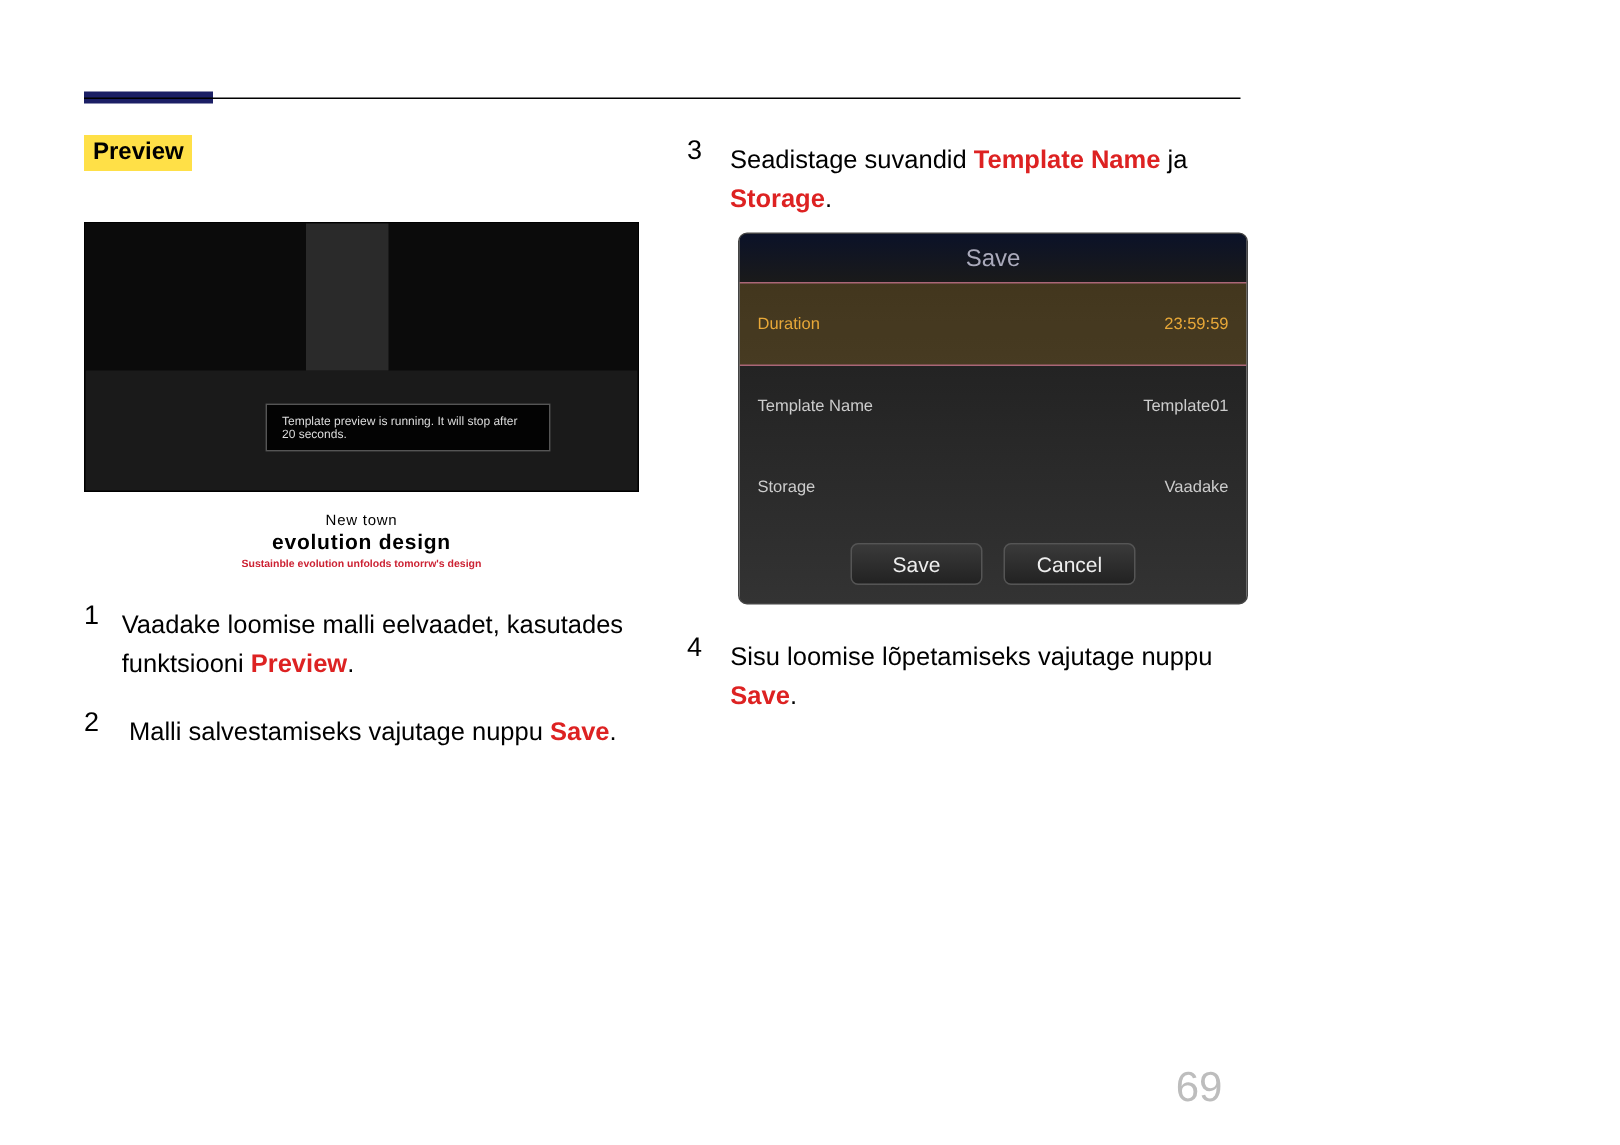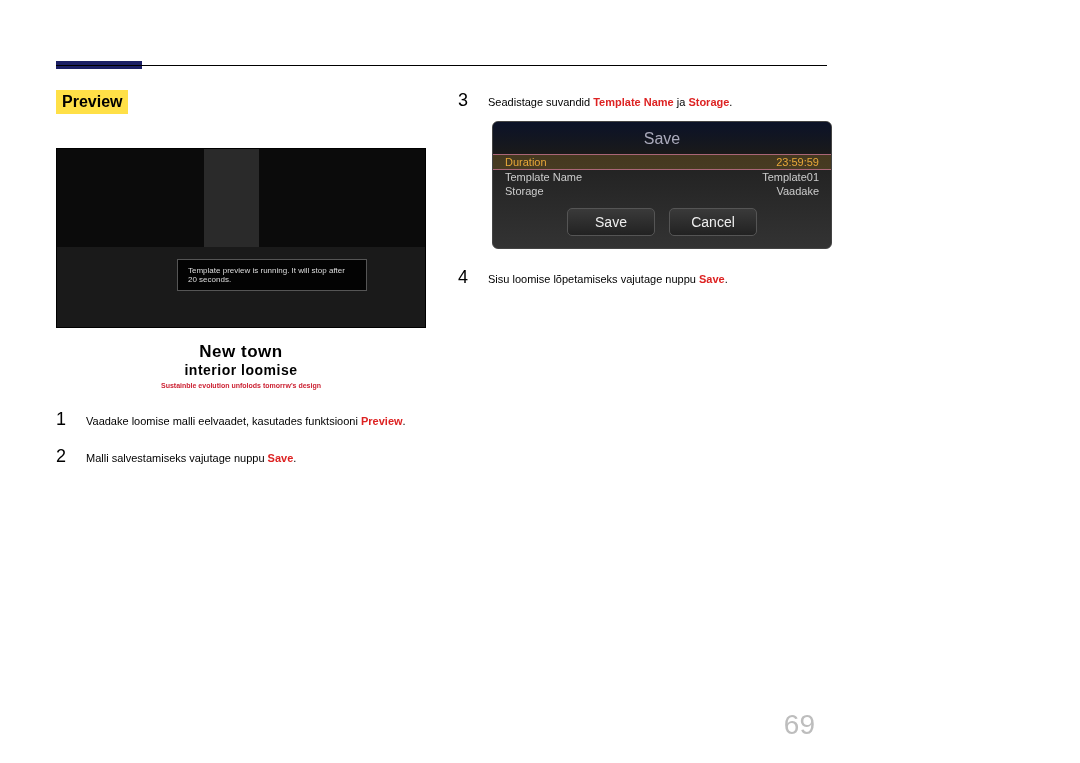--- a/index.html
+++ b/index.html
@@ -15,43 +15,43 @@
   }
   
   .monitor {
     width: 370px; height: 180px; background: #1a1a1a; border: 1px solid #000;
     display: flex; align-items: flex-end; justify-content: flex-start;
     margin-bottom: 14px; position: relative; margin-top: 18px;
   }
   .monitor .dark-area { position:absolute; top:0; left:0; right:0; height:55%; background:#0b0b0b; }
   .monitor .light-area { position:absolute; top:0; left:40%; width:15%; height:55%; background:#2a2a2a; }
   .monitor .tooltip {
-    position: absolute; bottom: 36px; left: 120px; background: rgba(0,0,0,.85); color:#ddd;
+    position: absolute; bottom: 26px; left: 120px; background: rgba(0,0,0,.85); color:#ddd;
     font-size: 8px; padding: 6px 10px; border:1px solid #555; width: 190px;
   }
   .preview-caption { text-align: center; width: 370px; }
-  .preview-caption .line1 { font-weight: bold; font-size: 17px; letter-spacing: 0.5px; }
+  .preview-caption .line1 { font-weight: normal; font-size: 10px; letter-spacing: 0.5px; }
   .preview-caption .line2 { font-weight: bold; font-size: 14px; letter-spacing: 0.5px; }
   .preview-caption .sub { font-size: 7px; color: #c23; margin-top: 4px; font-weight: bold; }
   .steps { margin-top: 20px; }
   .step { display: flex; gap: 14px; margin-bottom: 16px; align-items: flex-start; }
   .step .num { font-size: 18px; font-weight: 300; width: 16px; }
-  .step .txt { font-size: 11px; line-height: 1.5; padding-top: 4px; }
+  .step .txt { font-size: 17px; line-height: 1.5; padding-top: 4px; }
   .hl { color: #d22; font-weight: bold; }
   
   .save-dialog {
     width: 340px; border: 1px solid #444; border-radius: 6px; overflow: hidden;
     background: linear-gradient(#1a1a1a,#333); margin: 6px 0 18px 34px; color:#ddd;
     font-size: 11px;
   }
   .save-dialog .title {
     text-align: center; font-size: 16px; color:#aab; padding: 8px 0 6px;
     background: linear-gradient(#0b1228,#1a1a1a);
   }
-  .save-dialog .row { display: flex; justify-content: space-between; padding: 1px 12px; }
+  .save-dialog .row { display: flex; justify-content: space-between; padding: 21px 12px; }
   .save-dialog .row.sel { background: rgba(180,130,30,.25); border-top:1px solid #a67; border-bottom:1px solid #a67; }
   .save-dialog .row.sel .k, .save-dialog .row.sel .v { color:#e8a838; }
   .save-dialog .k { color:#ccc; }
   .save-dialog .v { color:#ccc; }
   .save-dialog .btns { display:flex; justify-content:center; gap:14px; padding:10px 0 12px; }
   .save-dialog .btn {
     width: 88px; height: 28px; background: linear-gradient(#3a3a3a,#222);
     border:1px solid #555; border-radius:5px; color:#eee; font-size:14px;
     display:flex; align-items:center; justify-content:center;
   }
@@ -70,21 +70,21 @@
       <span class="section-title">Preview</span>
 
       <div class="monitor">
         <div class="dark-area"></div>
         <div class="light-area"></div>
         <div class="tooltip">Template preview is running. It will stop after 20 seconds.</div>
       </div>
 
       <div class="preview-caption">
         <div class="line1">New  town</div>
-        <div class="line2">interior  loomise</div>
+        <div class="line2">evolution  design</div>
         <div class="sub">Sustainble evolution unfolods tomorrw's design</div>
       </div>
 
       <div class="steps">
         <div class="step">
           <div class="num">1</div>
           <div class="txt">
             <span>Vaadake loomise malli eelvaadet, kasutades funktsiooni </span><span class="hl">Preview</span><span>.</span>
           </div>
         </div>

